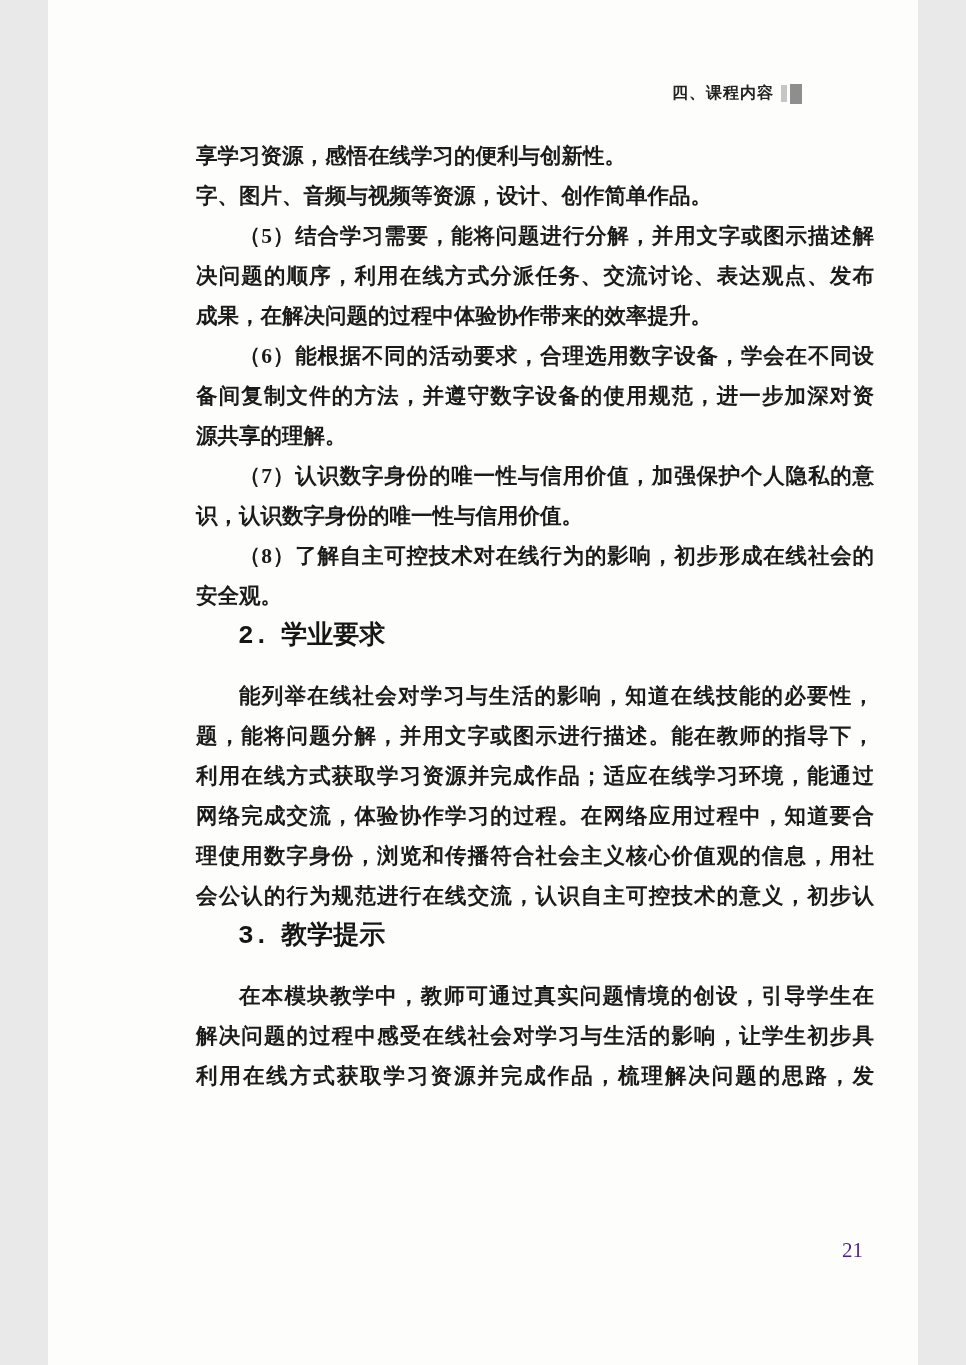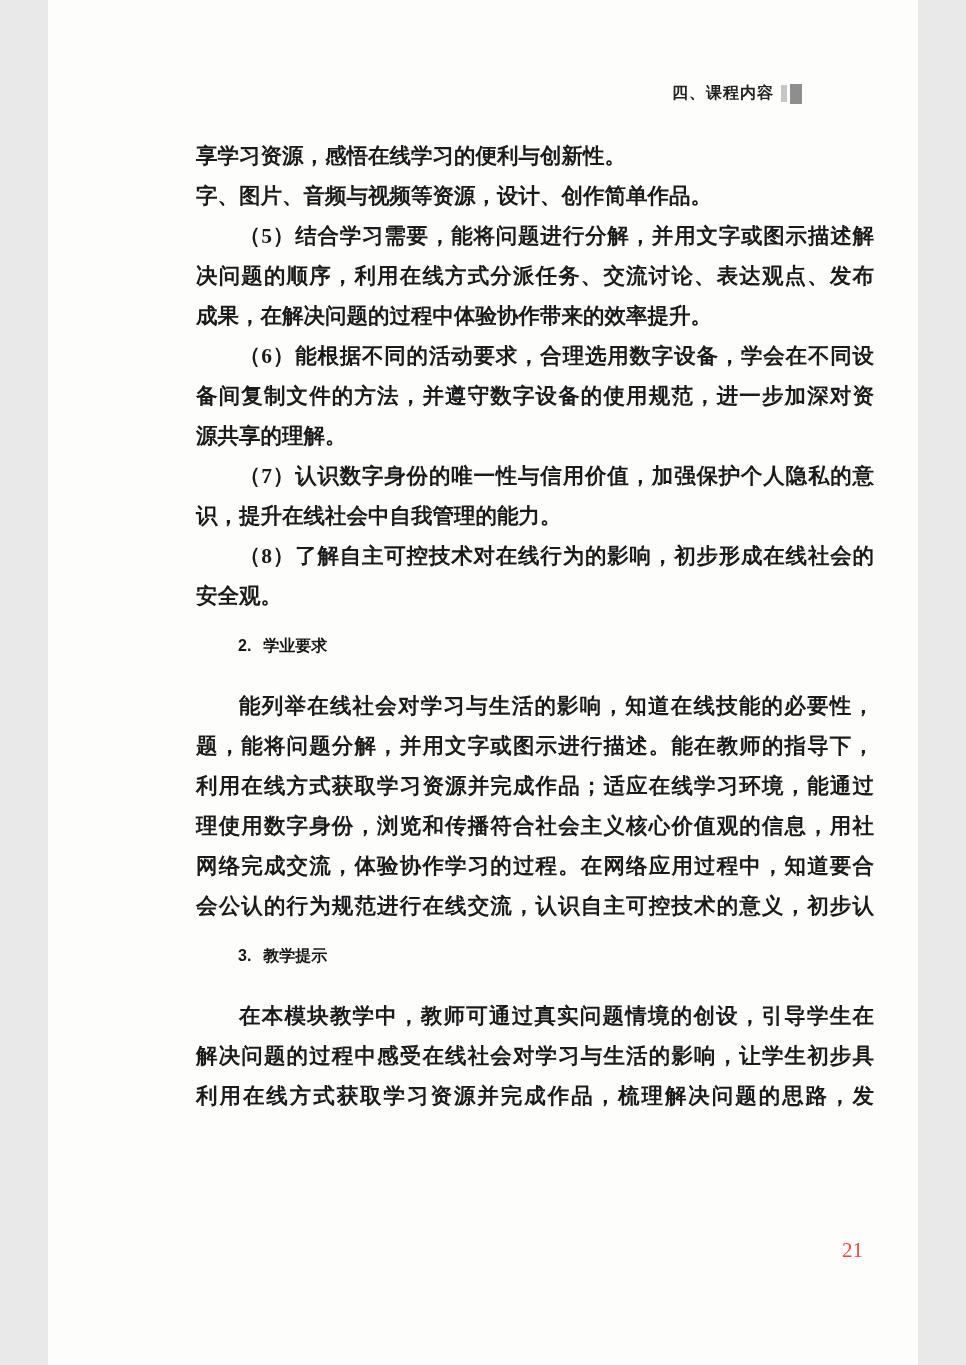--- a/index.html
+++ b/index.html
@@ -42,34 +42,34 @@
     height: 40px;
     text-align: justify;
     text-align-last: justify;
     text-justify: inter-character;
     white-space: nowrap;
     font-weight: bold;
   }
   .line.endline { text-align-last: left; }
   .line.indent { text-indent: 43px; }
   .heading {
-    font-family: Liberation Sans, sans-serif;
+    font-family: Liberation Mono, monospace;
     font-weight: 700;
-    font-size: 16px;
+    font-size: 26px;
     line-height: 32px;
-    margin: 14px 0 24px 42px;
+    margin: 4px 0 24px 42px;
     color: #161616;
   }
   .heading .h-num { margin-right: 12px; font-weight: 700; }
   .page-number {
     position: absolute;
     top: 1238px;
     left: 794px;
     font-size: 21px;
-    color: #ef4444;
+    color: #4c1d95;
   }
 </style>
 </head>
 <body>
 
 <div class="page">
 
   <div class="doc-header">
     <span class="hdr-title">四、课程内容</span>
     <span class="hdr-bars">
@@ -90,33 +90,33 @@
         <div class="line">决问题的顺序，利用在线方式分派任务、交流讨论、表达观点、发布</div>
         <div class="line endline">成果，在解决问题的过程中体验协作带来的效率提升。</div>
       </div>
       <div>
         <div class="line indent">（6）能根据不同的活动要求，合理选用数字设备，学会在不同设</div>
         <div class="line">备间复制文件的方法，并遵守数字设备的使用规范，进一步加深对资</div>
         <div class="line endline">源共享的理解。</div>
       </div>
       <div>
         <div class="line indent">（7）认识数字身份的唯一性与信用价值，加强保护个人隐私的意</div>
-        <div class="line endline">识，提升在线社会中自我管理的能力。</div>
+        <div class="line endline">识，认识数字身份的唯一性与信用价值。</div>
       </div>
       <div>
         <div class="line indent">（8）了解自主可控技术对在线行为的影响，初步形成在线社会的</div>
         <div class="line endline">安全观。</div>
       </div>
       <div class="heading"><span class="h-num">2.</span><span>学业要求</span></div>
       <div>
         <div class="line indent">能列举在线社会对学习与生活的影响，知道在线技能的必要性，</div>
         <div class="line">题，能将问题分解，并用文字或图示进行描述。能在教师的指导下，</div>
         <div class="line">利用在线方式获取学习资源并完成作品；适应在线学习环境，能通过</div>
+        <div class="line">网络完成交流，体验协作学习的过程。在网络应用过程中，知道要合</div>
         <div class="line">理使用数字身份，浏览和传播符合社会主义核心价值观的信息，用社</div>
-        <div class="line">网络完成交流，体验协作学习的过程。在网络应用过程中，知道要合</div>
         <div class="line">会公认的行为规范进行在线交流，认识自主可控技术的意义，初步认</div>
       </div>
       <div class="heading"><span class="h-num">3.</span><span>教学提示</span></div>
       <div>
         <div class="line indent">在本模块教学中，教师可通过真实问题情境的创设，引导学生在</div>
         <div class="line">解决问题的过程中感受在线社会对学习与生活的影响，让学生初步具</div>
         <div class="line">利用在线方式获取学习资源并完成作品，梳理解决问题的思路，发</div>
       </div>
     </div>
 

